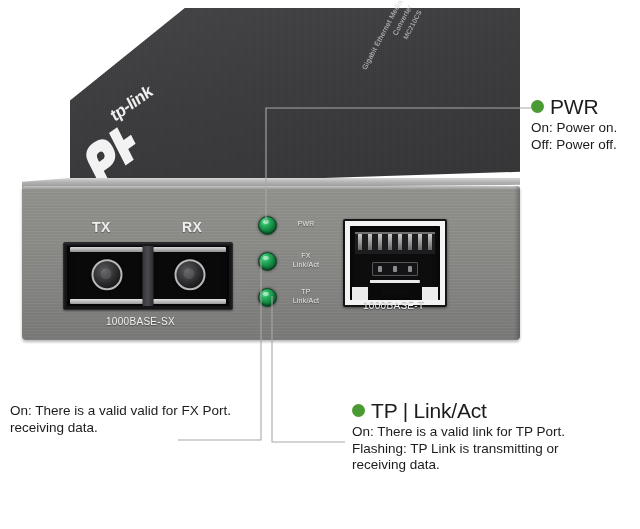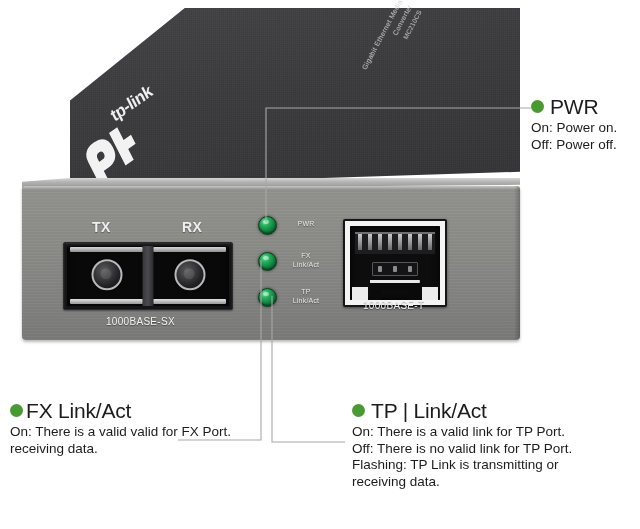--- a/index.html
+++ b/index.html
@@ -273,36 +273,31 @@
       <span class="dot"></span>
       <span class="co-title">PWR</span>
     </div>
     <div class="co-body">
       <div>On: Power on.</div>
       <div>Off: Power off.</div>
     </div>
   </div>
 
   <div class="callout co-fx">
-    <div class="co-head">
-      <span class="dot"></span>
-      <span class="co-title">FX Link/Act</span>
-    </div>
     <div class="co-body">
       <div>On: There is a valid valid for FX Port.</div>
       <div>receiving data.</div>
     </div>
   </div>
 
   <div class="callout co-tp">
     <div class="co-head">
       <span class="dot"></span>
       <span class="co-title">TP | Link/Act</span>
     </div>
     <div class="co-body">
       <div>On: There is a valid link for TP Port.</div>
-      <div>Off: There is no valid link for TP Port.</div>
       <div>Flashing: TP Link is transmitting or</div>
       <div>receiving data.</div>
     </div>
   </div>
 
 </div>
 
 </body></html>

